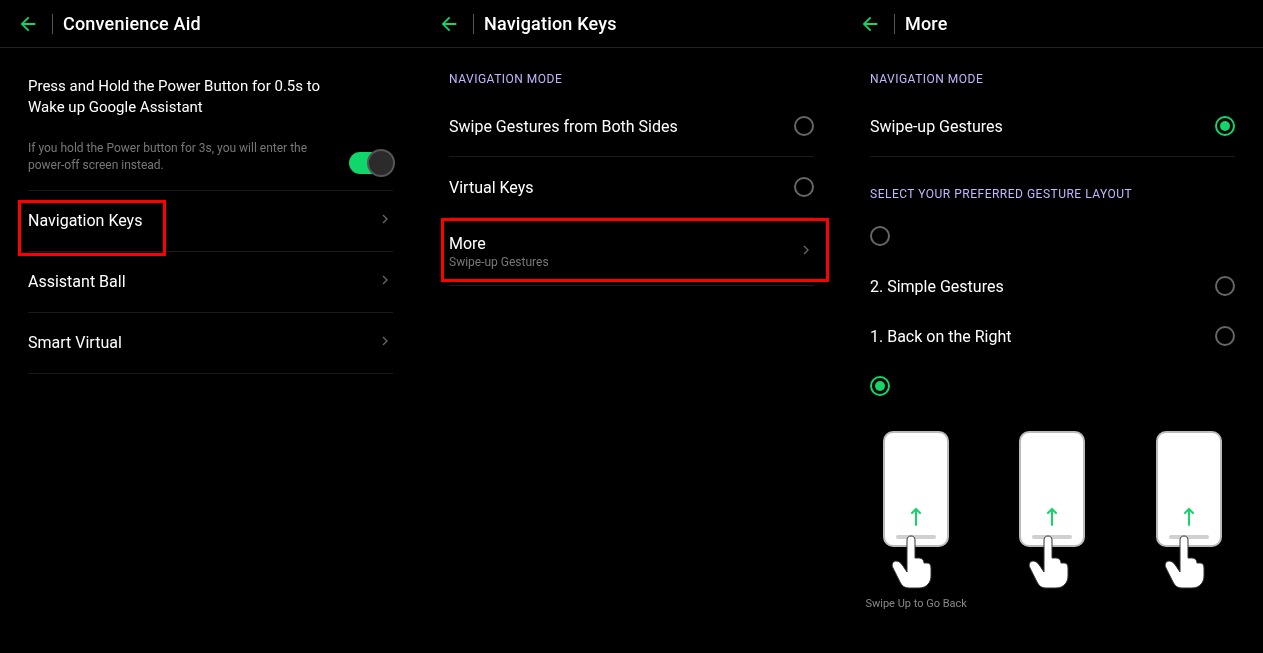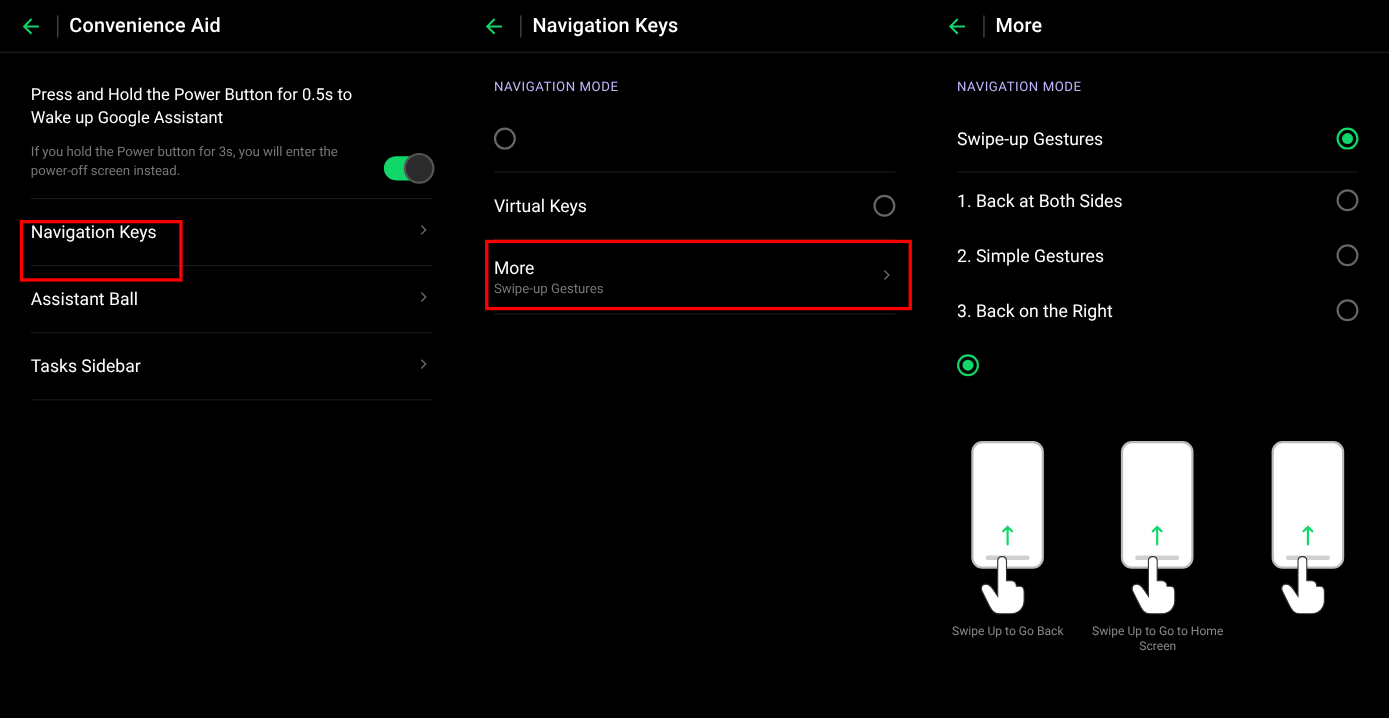--- a/index.html
+++ b/index.html
@@ -57,21 +57,21 @@
     align-items: center;
     justify-content: space-between;
     padding: 16px 28px;
     position: relative;
     min-height: 60px;
   }
   .row-tall { min-height: 62px; }
   .row-text { flex: 1; padding-right: 16px; }
   .row-label { font-size: 16px; color: #fff; }
   .row-sub { font-size: 12px; color: #777; margin-top: 2px; }
-  .row-desc { font-size: 12px; color: #777; margin-top: 12px; line-height: 1.4; }
+  .row-desc { font-size: 12px; color: #777; margin-top: 22px; line-height: 1.4; }
   .row-border { border-bottom: 1px solid #1a1a1a; margin: 0 28px; }
   .chevron svg { width: 16px; height: 16px; }
   .radio {
     width: 20px;
     height: 20px;
     border: 2px solid #666;
     border-radius: 50%;
     display: flex;
     align-items: center;
     justify-content: center;
@@ -115,21 +115,20 @@
     justify-content: space-around;
     padding: 20px 10px 10px;
     gap: 8px;
   }
   .phone-diagram {
     flex: 1;
     display: flex;
     flex-direction: column;
     align-items: center;
     text-align: center;
-    margin-top: 24px;
   }
   .phone-body {
     width: 66px;
     height: 116px;
     border: 2px solid #bbb;
     border-radius: 10px;
     background: #fff;
     position: relative;
     margin-bottom: 6px;
   }
@@ -200,21 +199,21 @@
       <div class="row-text">
           <div class="row-label">Assistant Ball</div>
         </div>
       <div class="chevron"><svg viewBox="0 0 24 24">
             <path d="M9 6l6 6-6 6" stroke="#666" stroke-width="2" fill="none"></path>
           </svg></div>
     </div>
     <div class="row-border"></div>
     <div class="row">
       <div class="row-text">
-          <div class="row-label">Tasks Sidebar</div>
+          <div class="row-label">Smart Virtual</div>
         </div>
       <div class="chevron"><svg viewBox="0 0 24 24">
             <path d="M9 6l6 6-6 6" stroke="#666" stroke-width="2" fill="none"></path>
           </svg></div>
     </div>
     <div class="row-border"></div>
     <div style="height:30px;"></div>
   </div>
   <div class="highlight-box" style="left:18px;top:200px;width:148px;height:56px;"></div>
 </div>
@@ -225,20 +224,23 @@
       <svg viewBox="0 0 24 24">
           <path d="M20 11H7.8l5.6-5.6L12 4l-8 8 8 8 1.4-1.4L7.8 13H20z" fill="#11d66a"></path>
         </svg>
     </div>
     <div class="divider"></div>
     <div class="title">Navigation Keys</div>
   </div>
   <div class="content">
     <div class="section-title">NAVIGATION MODE</div>
     <div class="row">
+      <div class="row-text">
+          <div class="row-label">Swipe Gestures from Both Sides</div>
+        </div>
       <div class="radio"></div>
     </div>
     <div class="row-border"></div>
     <div class="row">
       <div class="row-text">
           <div class="row-label">Virtual Keys</div>
         </div>
       <div class="radio"></div>
     </div>
     <div class="row-border"></div>
@@ -268,35 +270,33 @@
   </div>
   <div class="content">
     <div class="section-title">NAVIGATION MODE</div>
     <div class="row">
       <div class="row-text">
           <div class="row-label">Swipe-up Gestures</div>
         </div>
       <div class="radio checked"></div>
     </div>
     <div class="row-border"></div>
+    <div class="section-title" style="padding-top:30px;">SELECT YOUR PREFERRED GESTURE LAYOUT</div>
     <div class="row" style="min-height:50px;padding-top:10px;padding-bottom:10px;">
-      <div class="row-text">
-          <div class="row-label">1. Back at Both Sides</div>
-        </div>
       <div class="radio"></div>
     </div>
     <div class="row" style="min-height:50px;padding-top:10px;padding-bottom:10px;gap:12px;">
       <div class="row-text">
           <div class="row-label">2. Simple Gestures</div>
         </div>
       <div class="radio"></div>
     </div>
     <div class="row" style="min-height:50px;padding-top:10px;padding-bottom:10px;">
       <div class="row-text">
-          <div class="row-label">3. Back on the Right</div>
+          <div class="row-label">1. Back on the Right</div>
         </div>
       <div class="radio"></div>
     </div>
     <div class="row" style="min-height:50px;padding-top:10px;padding-bottom:10px;">
       <div class="radio checked"></div>
     </div>
 
     <div class="phone-diagrams">
       <div class="phone-diagram">
         <div class="phone-body">
@@ -317,21 +317,20 @@
           <div class="swipe-arrow"><svg viewBox="0 0 14 24">
                 <path d="M7 22V6M3 10l4-4 4 4" stroke="#11d66a" stroke-width="2" fill="none" stroke-linecap="round"></path>
               </svg></div>
           <div class="swipe-line"></div>
           <div class="hand">
             <svg viewBox="0 0 48 56">
                 <path d="M20 6 C20 3 22 2 24 2 C26 2 28 3 28 6 L28 24 L32 24 C35 24 37 26 37 29 L40 29 C43 29 44 31 44 34 L44 42 C44 48 40 54 32 54 L22 54 C16 54 14 50 12 46 L6 34 C4 30 6 27 9 27 C12 27 14 29 16 32 L20 38 Z" fill="#fff" stroke="#333" stroke-width="1"></path>
               </svg>
           </div>
         </div>
-        <div class="phone-caption">Swipe Up to Go to Home Screen</div>
       </div>
       <div class="phone-diagram">
         <div class="phone-body">
           <div class="swipe-arrow"><svg viewBox="0 0 14 24">
                 <path d="M7 22V6M3 10l4-4 4 4" stroke="#11d66a" stroke-width="2" fill="none" stroke-linecap="round"></path>
               </svg></div>
           <div class="swipe-line"></div>
           <div class="hand">
             <svg viewBox="0 0 48 56">
                 <path d="M20 6 C20 3 22 2 24 2 C26 2 28 3 28 6 L28 24 L32 24 C35 24 37 26 37 29 L40 29 C43 29 44 31 44 34 L44 42 C44 48 40 54 32 54 L22 54 C16 54 14 50 12 46 L6 34 C4 30 6 27 9 27 C12 27 14 29 16 32 L20 38 Z" fill="#fff" stroke="#333" stroke-width="1"></path>

